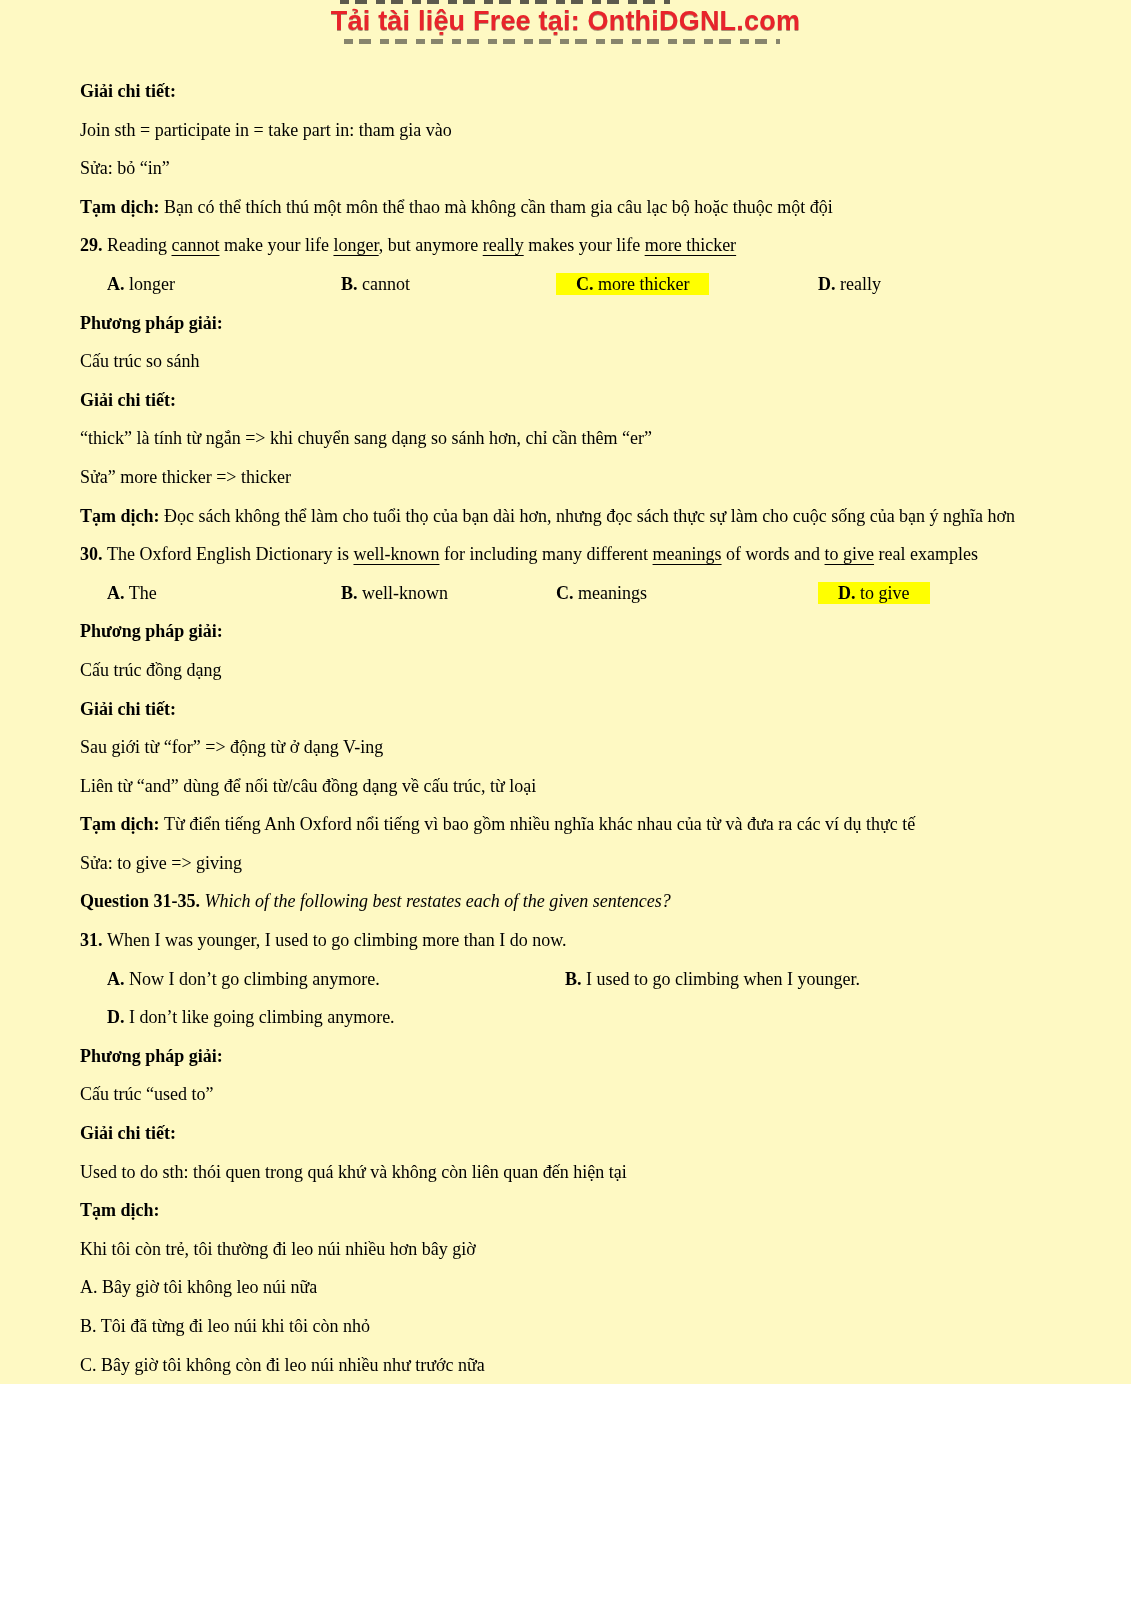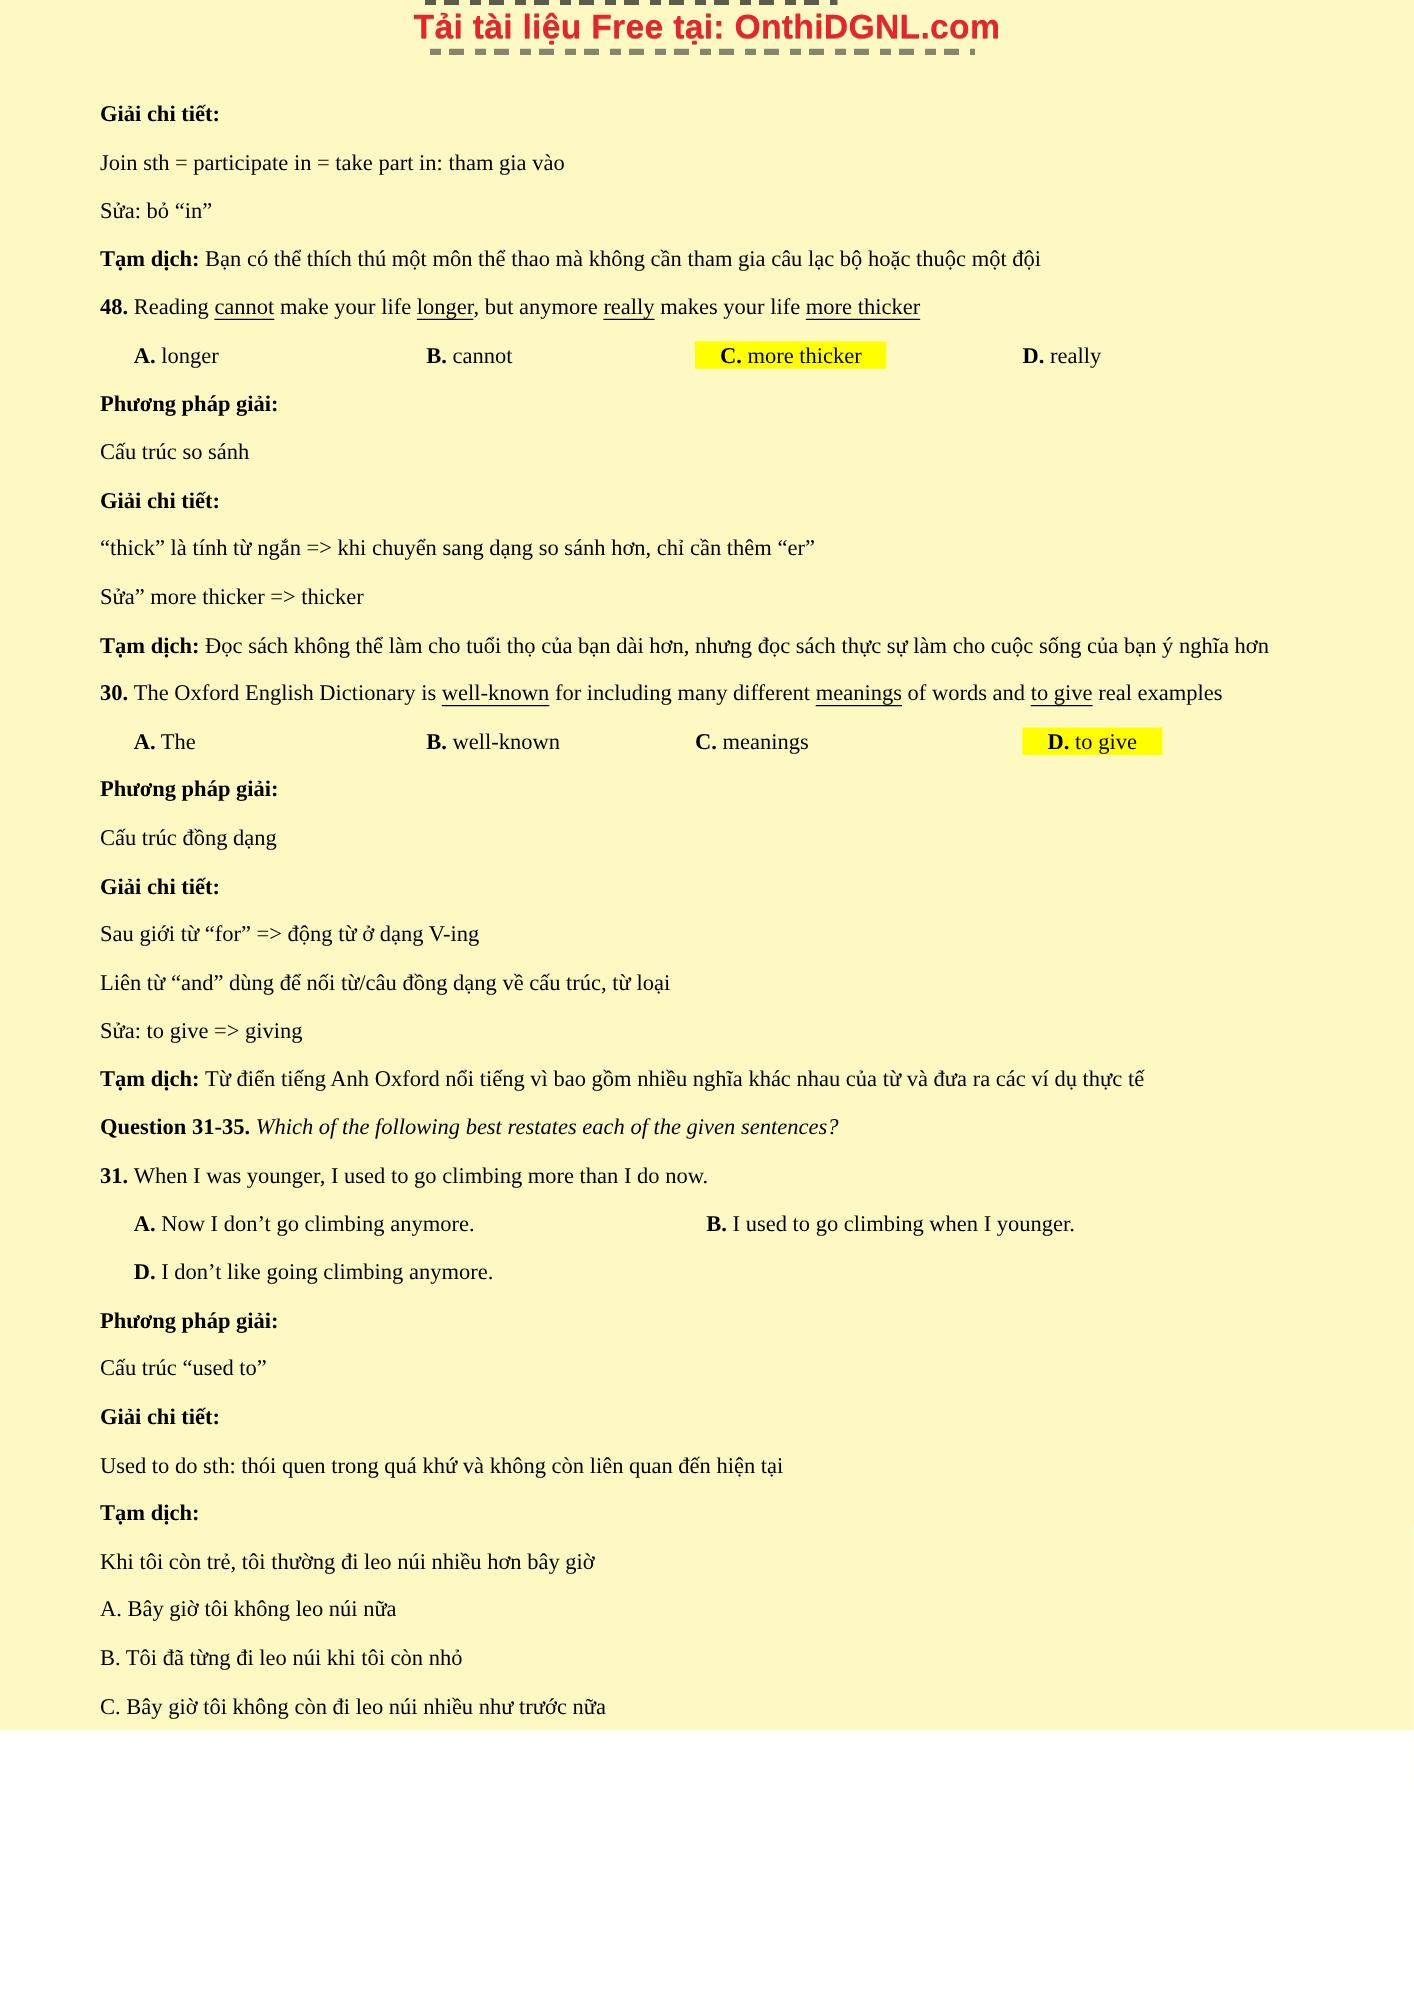--- a/index.html
+++ b/index.html
@@ -31,21 +31,21 @@
   <div class="artifact top"></div>
   <div class="header-banner" style="color: rgb(232, 36, 43);">
     <span>Tải tài liệu Free tại: OnthiDGNL.com</span>
   </div>
   <div class="artifact bottom"></div>
   <div class="doc">
       <div class="para"><span class="seg-b">Giải chi tiết:</span></div>
       <div class="para"><span class="">Join sth = participate in = take part in: tham gia vào</span></div>
       <div class="para"><span class="">Sửa: bỏ “in”</span></div>
       <div class="para"><span class="seg-b">Tạm dịch: </span><span class="">Bạn có thể thích thú một môn thể thao mà không cần tham gia câu lạc bộ hoặc thuộc một đội</span></div>
-      <div class="para"><span class="seg-b">48. </span><span class="">Reading </span><span class="seg-u">cannot</span><span class=""> make your life </span><span class="seg-u">longer</span><span class="">, but anymore </span><span class="seg-u">really</span><span class=""> makes your life </span><span class="seg-u">more thicker</span></div>
+      <div class="para"><span class="seg-b">29. </span><span class="">Reading </span><span class="seg-u">cannot</span><span class=""> make your life </span><span class="seg-u">longer</span><span class="">, but anymore </span><span class="seg-u">really</span><span class=""> makes your life </span><span class="seg-u">more thicker</span></div>
       <div class="opt-row four">
         <div><span class="opt"><b>A.</b> longer</span></div>
         <div><span class="opt"><b>B.</b> cannot</span></div>
         <div><span class="opt hl"><b>C.</b> more thicker</span></div>
         <div><span class="opt"><b>D.</b> really</span></div>
       </div>
       <div class="para"><span class="seg-b">Phương pháp giải:</span></div>
       <div class="para"><span class="">Cấu trúc so sánh</span></div>
       <div class="para"><span class="seg-b">Giải chi tiết:</span></div>
       <div class="para"><span class="">“thick” là tính từ ngắn =&gt; khi chuyển sang dạng so sánh hơn, chỉ cần thêm “er”</span></div>
@@ -56,22 +56,22 @@
         <div><span class="opt"><b>A.</b> The</span></div>
         <div><span class="opt"><b>B.</b> well-known</span></div>
         <div><span class="opt"><b>C.</b> meanings</span></div>
         <div><span class="opt hl"><b>D.</b> to give</span></div>
       </div>
       <div class="para"><span class="seg-b">Phương pháp giải:</span></div>
       <div class="para"><span class="">Cấu trúc đồng dạng</span></div>
       <div class="para"><span class="seg-b">Giải chi tiết:</span></div>
       <div class="para"><span class="">Sau giới từ “for” =&gt; động từ ở dạng V-ing</span></div>
       <div class="para"><span class="">Liên từ “and” dùng để nối từ/câu đồng dạng về cấu trúc, từ loại</span></div>
+      <div class="para"><span class="seg-b">Tạm dịch: </span><span class="">Từ điển tiếng Anh Oxford nổi tiếng vì bao gồm nhiều nghĩa khác nhau của từ và đưa ra các ví dụ thực tế</span></div>
       <div class="para"><span class="">Sửa: to give =&gt; giving</span></div>
-      <div class="para"><span class="seg-b">Tạm dịch: </span><span class="">Từ điển tiếng Anh Oxford nổi tiếng vì bao gồm nhiều nghĩa khác nhau của từ và đưa ra các ví dụ thực tế</span></div>
       <div class="para"><span class="seg-b">Question 31-35. </span><span class="seg-i">Which of the following best restates each of the given sentences?</span></div>
       <div class="para"><span class="seg-b">31. </span><span class="">When I was younger, I used to go climbing more than I do now.</span></div>
       <div class="opt-row two">
         <div><span class="opt"><b>A.</b> Now I don’t go climbing anymore.</span></div>
         <div><span class="opt"><b>B.</b> I used to go climbing when I younger.</span></div>
       </div>
       <div class="opt-row two">
         <div><span class="opt"><b>D.</b> I don’t like going climbing anymore.</span></div>
       </div>
       <div class="para"><span class="seg-b">Phương pháp giải:</span></div>

